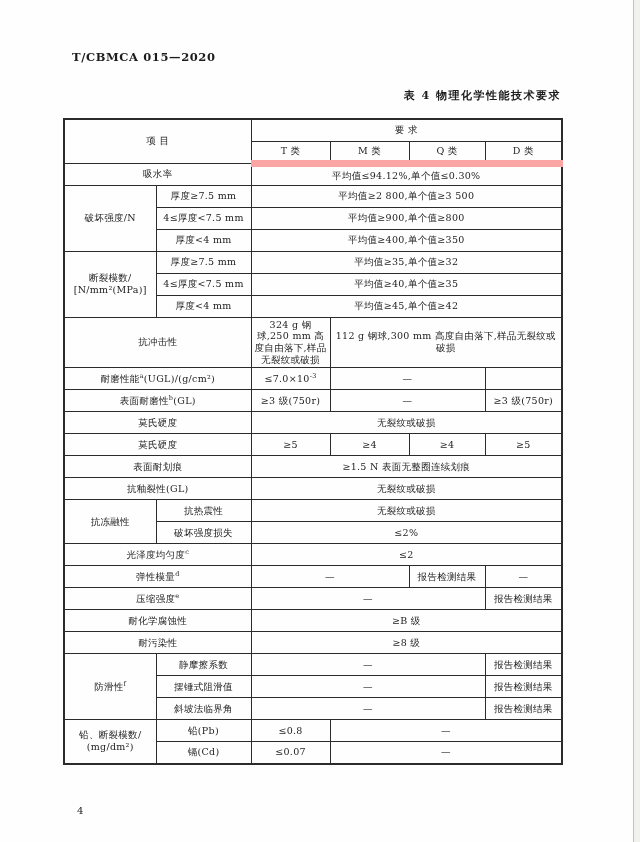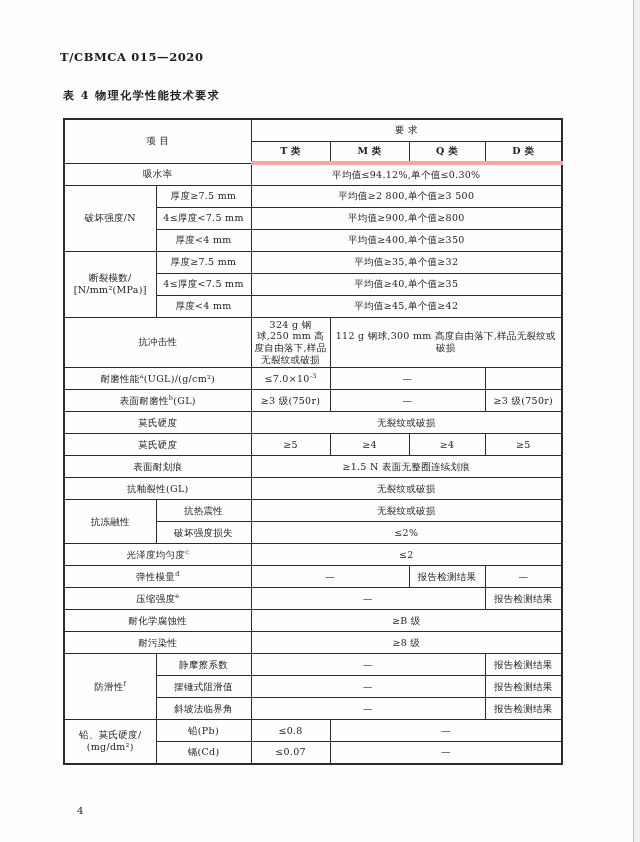--- a/index.html
+++ b/index.html
@@ -3,40 +3,40 @@
 <meta charset="utf-8">
 <style>
   html,body{margin:0;padding:0;}
   body{
     width:640px;height:842px;background:#ffffff;overflow:hidden;
     font-family:"DejaVu Serif","Liberation Serif",serif;color:#1c1c1c;
   }
   .page{position:relative;width:640px;height:842px;background:#fefefe;}
   .scan-edge-line{position:absolute;top:0;right:6px;width:1px;height:842px;background:#c3c3c0;}
   .scan-edge-strip{position:absolute;top:0;right:0;width:6px;height:842px;background:#f1f1ee;}
-  .doc-code{position:absolute;left:60px;top:50px;font-size:11.5px;font-weight:bold;letter-spacing:0.6px;}
-  .table-title{position:absolute;left:63px;top:88px;width:498px;text-align:left;
+  .doc-code{position:absolute;left:72px;top:50px;font-size:11.5px;font-weight:bold;letter-spacing:0.6px;}
+  .table-title{position:absolute;left:63px;top:88px;width:498px;text-align:right;
     font-size:11px;font-weight:bold;letter-spacing:1.5px;}
   .page-number{position:absolute;left:77px;top:805px;font-size:10px;}
   table.spec{
     position:absolute;left:63px;top:118px;width:498px;
     border-collapse:collapse;table-layout:fixed;
     border:2px solid #2b2b2b;
   }
   table.spec td, table.spec th{
     border:1px solid #2b2b2b;
     font-size:9.5px;font-weight:normal;
     padding:1px 3px;line-height:1.25;letter-spacing:0.3px;
     text-align:center;vertical-align:middle;
     overflow:hidden;
   }
   table.spec tr{height:22px;}
   tr.tall{height:70px;}
   th.hdr{font-weight:bold;letter-spacing:1px;}
-  tr.hdr2 th{border-bottom:4px solid #fca5a5;font-weight:bold;}
+  tr.hdr2 th{border-bottom:7px solid #fca5a5;}
   td.al{text-align:left;padding-left:7px;margin-left:20px;}
   td.pre{white-space:pre-line;}
   td.wrapcell{text-align:left;vertical-align:middle;padding:3px 5px;line-height:1.65;margin-left:36px;}
   sup{font-size:6.5px;line-height:0;}
 </style>
 </head>
 <body>
 
 <div class="page">
   <div class="scan-edge-line"></div>
@@ -193,21 +193,21 @@
       <td colspan="3">—</td>
       <td>报告检测结果</td>
     </tr>
     <tr>
       <td class="al">斜坡法临界角</td>
       <td colspan="3">—</td>
       <td>报告检测结果</td>
     </tr>
 
     <tr>
-      <td class="al pre" rowspan="2">铅、莫氏硬度/
+      <td class="al pre" rowspan="2">铅、断裂模数/
 (mg/dm²)</td>
       <td class="al">铅(Pb)</td>
       <td>≤0.8</td>
       <td colspan="3">—</td>
     </tr>
     <tr>
       <td class="al">镉(Cd)</td>
       <td>≤0.07</td>
       <td colspan="3">—</td>
     </tr>

